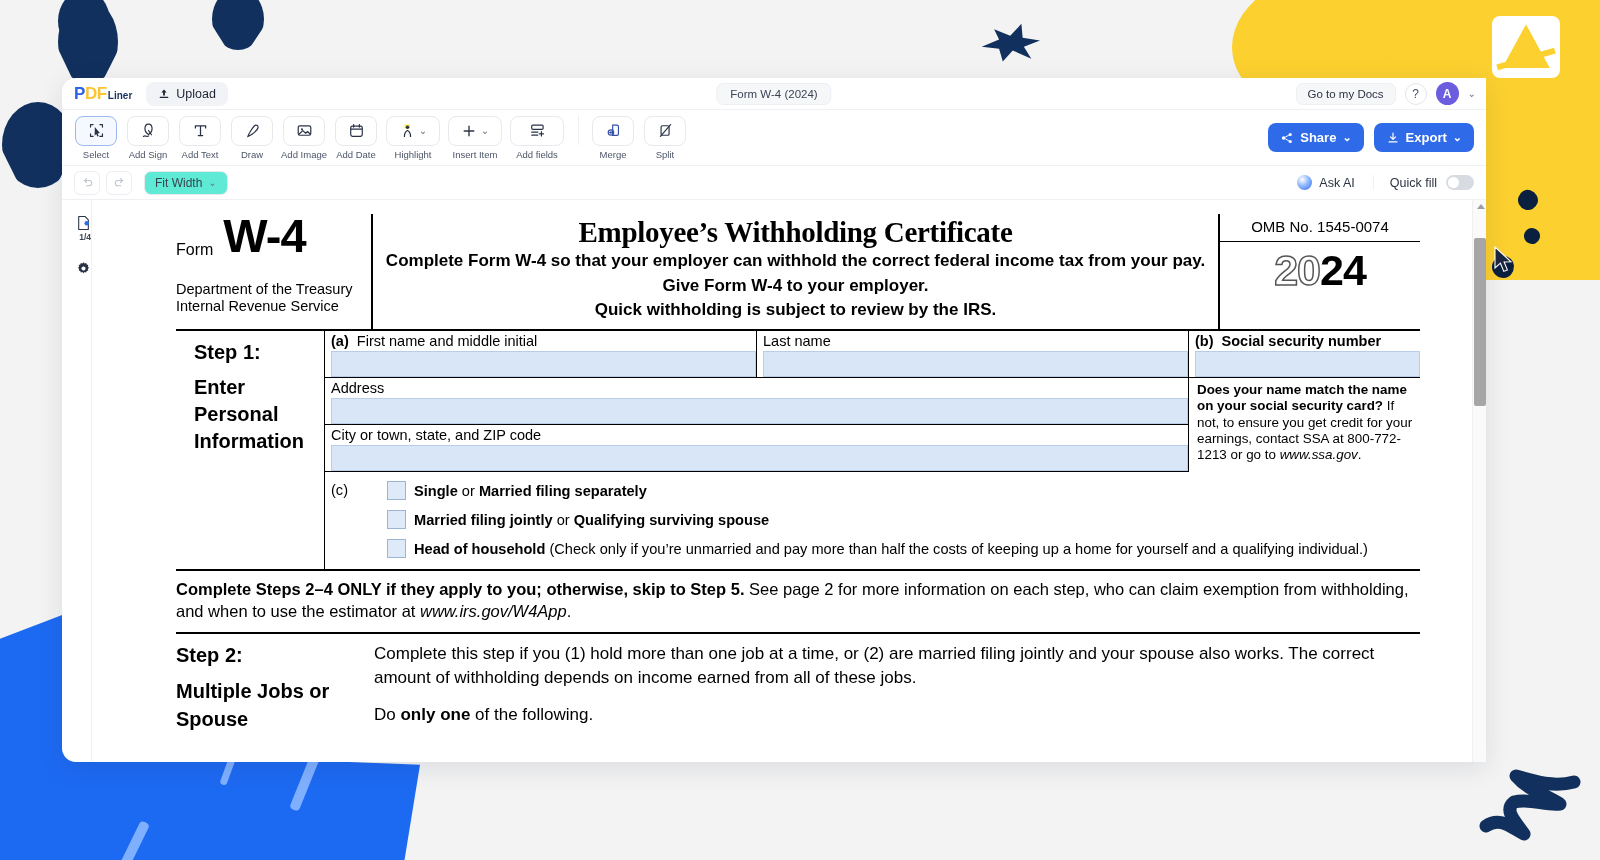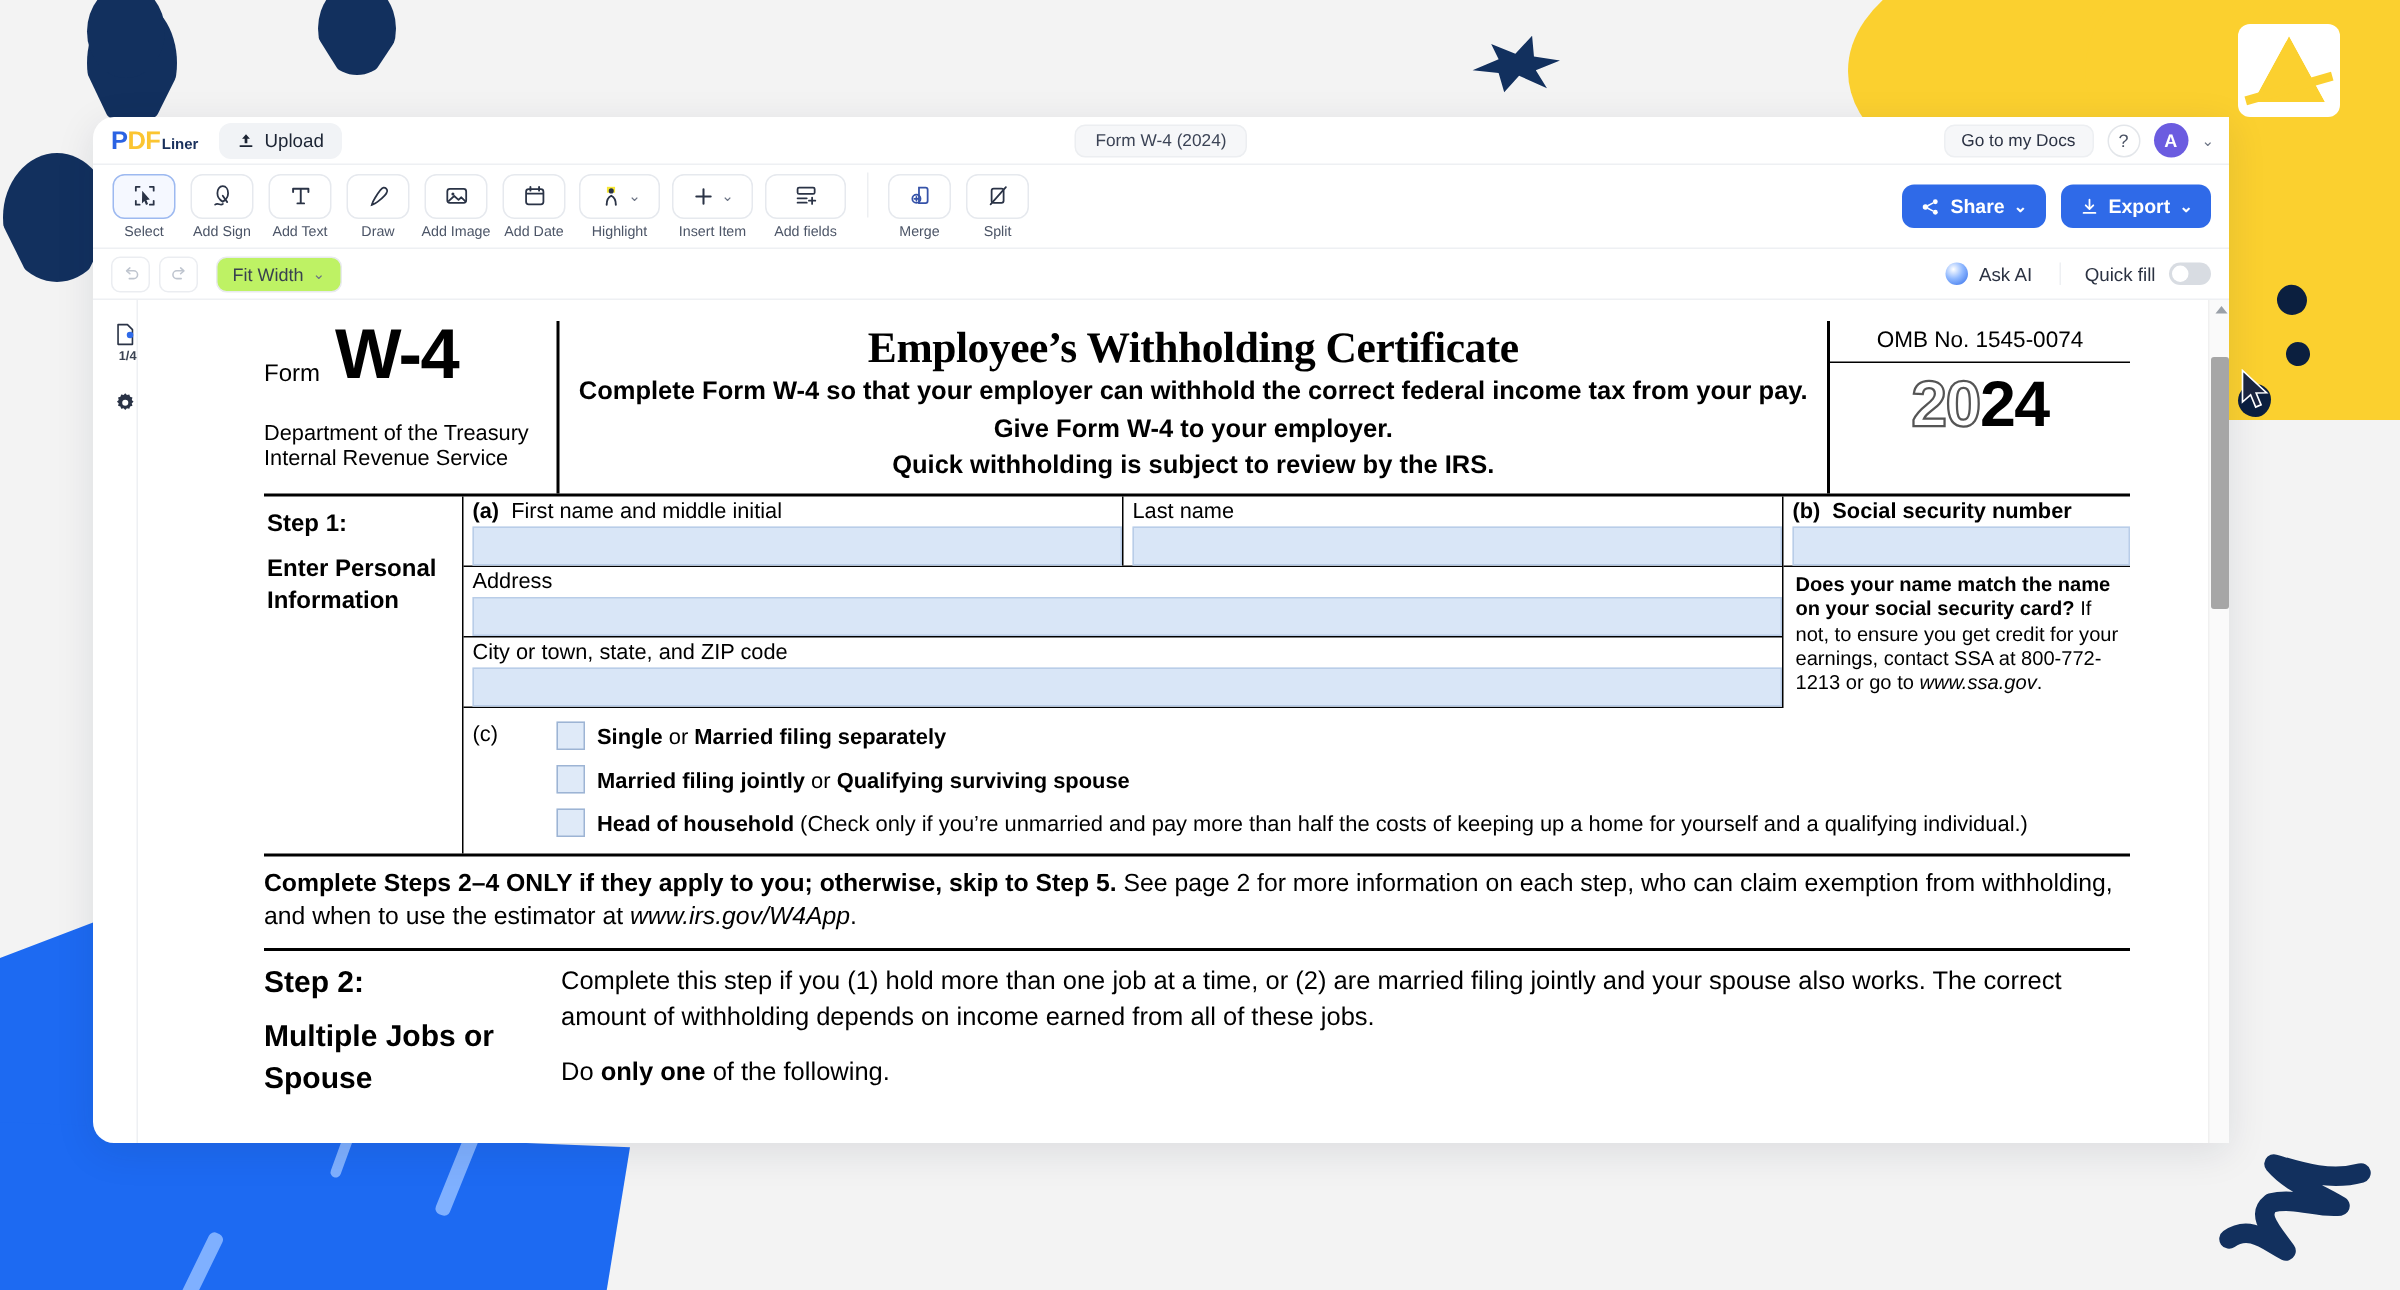--- a/index.html
+++ b/index.html
@@ -168,21 +168,21 @@
     height: 34px; display:flex; align-items:center; padding: 0 12px;
     border-bottom: 1px solid #eef0f3;
   }
   .icon-sq {
     width: 26px; height: 24px; border:1px solid #ebedf1; border-radius:6px;
     display:flex; align-items:center; justify-content:center; margin-right:6px;
     color:#b9bfc9; cursor:pointer; background:#fff;
   }
   .fitwidth {
     margin-left: 6px; border:1px solid #e8eaee; border-radius:7px;
-    padding: 4px 10px; font-size: 12px; color:#39414f; background:#bef264;
+    padding: 4px 10px; font-size: 12px; color:#39414f; background:#5eead4;
     display:flex; align-items:center; gap:6px; cursor:pointer;
   }
   .zoomright { margin-left:auto; display:flex; align-items:flex-start; }
   .askai { display:flex; align-items:center; gap:7px; font-size:12.5px; color:#2b3242;
     padding: 0 18px 0 0; border-right:1px solid #eef0f3; margin-right: 16px; cursor:pointer; }
   .ai-orb { width:15px; height:15px; border-radius:50%;
     background: radial-gradient(circle at 35% 30%, #ffffff 0%, #8fb8ff 45%, #2f6ae8 100%); }
   .quickfill { display:flex; align-items:center; gap:9px; font-size:12.5px; color:#2b3242; cursor:pointer; }
   .toggle { width: 28px; height: 15px; border-radius:9px; background:#d8dce2; position:relative; }
   .toggle::after { content:""; position:absolute; left:2px; top:2px; width:11px; height:11px;
@@ -215,21 +215,21 @@
   .dept { font-size: 14.5px; line-height: 1.18; margin-top: 22px; }
   .hdr-mid { flex:1; text-align:center; border-left: 2.5px solid #000; padding: 0 8px 6px; }
   .hdr-mid h1 { font-size: 29px; font-weight: 800; letter-spacing:-0.3px; margin-top: 2px; font-family: Liberation Serif, serif;}
   .hdr-mid p { font-size: 17px; font-weight: 700; line-height: 1.45; }
   .hdr-right { width: 202px; border-left: 2.5px solid #000; text-align:center; }
   .omb { font-size: 15px; padding: 4px 0 6px; border-bottom: 1.5px solid #000; }
   .year { font-size: 43px; font-weight: 800; letter-spacing: -1px; padding-top: 4px; }
   .year .hollow { color: transparent; -webkit-text-stroke: 1.5px #555; }
 
   .step-row { display:flex; border-bottom: 2.5px solid #000; }
-  .step-label { width: 133px; padding: 8px 0 10px 2px; font-size: 16px; font-weight: 800; line-height: 1.35; border-right: 1.2px solid #000;}
+  .step-label { width: 133px; padding: 8px 0 10px 2px; font-size: 20px; font-weight: 800; line-height: 1.35; border-right: 1.2px solid #000; margin-left: 16px;}
   .step-label .sub { font-weight: 800; }
   .fields { flex:1; }
   .frow { display:flex; border-bottom: 1.2px solid #000; }
   .fcell { flex:1; padding: 2px 0 0 6px; }
   .fcell + .fcell { border-left: 1.2px solid #000; }
   .flabel { font-size: 14.5px; padding-bottom: 2px; }
   .flabel b { font-weight: 700; }
   .finput { height: 26px; background:#d9e6f7; border:1px solid #b9cde8; }
   .ssn-col { width: 232px; border-left:1.2px solid #000; }
   .ssn-note { font-size: 13.4px; line-height: 1.22; padding: 4px 6px 6px 8px; }

